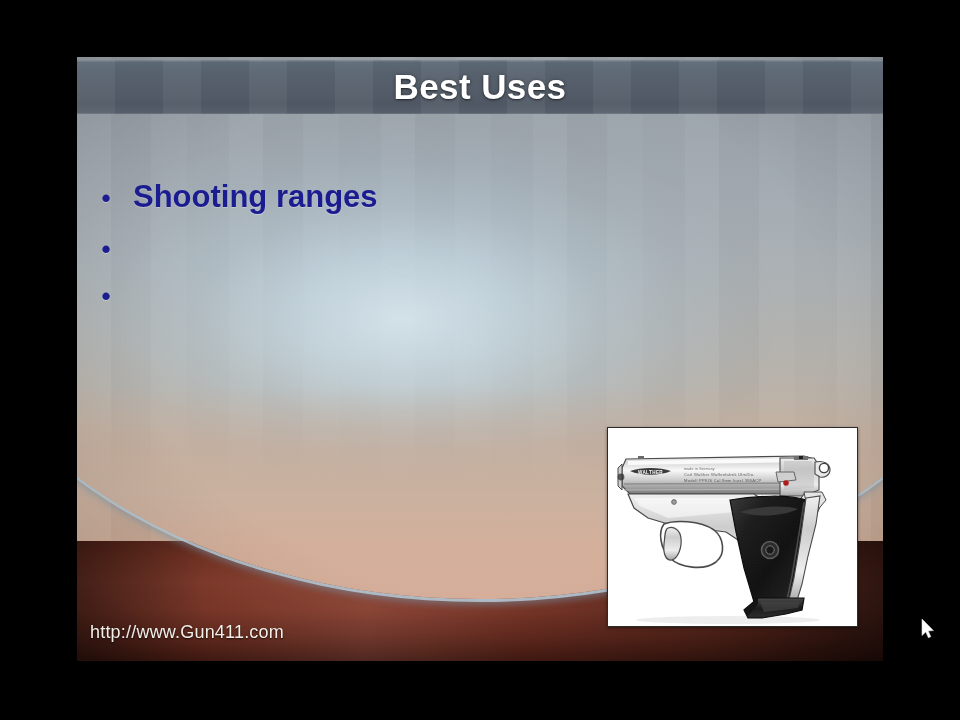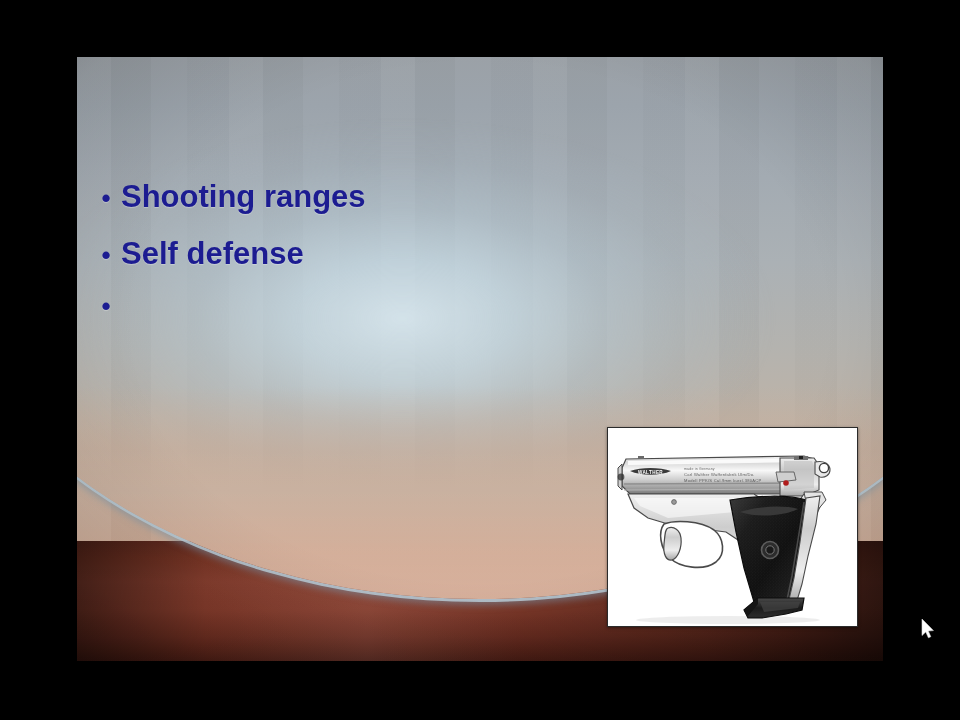--- a/index.html
+++ b/index.html
@@ -224,20 +224,21 @@
   .bullet-marker {
     width: 30px;
     flex: 0 0 30px;
     text-align: center;
     font-size: 26px;
     line-height: 1;
     color: #1c1c91;
   }
   .bullet-text {
     white-space: nowrap;
+    margin-left: 12px;
   }
 
   
   #footer-url {
     position: absolute;
     left: 13px;
     bottom: 18px;
     z-index: 4;
     color: #f2eeea;
     font-family: "Liberation Sans", sans-serif;
@@ -287,31 +288,34 @@
 
     <div class="bg-base"></div>
     <div class="bg-bands"></div>
     <div class="bg-glow"></div>
     <div class="bg-bottomband"></div>
     <div class="bg-bottomband-shade"></div>
     <div class="bg-arc"></div>
     <div class="bg-arc-inner"></div>
     <div class="bg-vignette"></div>
 
+    <div id="title-bar">
+      <div id="title-bar-topline"></div>
+      <div id="slide-title">Best Uses</div>
+    </div>
 
     <div id="bullet-list">
 
       <div class="bullet-item">
         <span class="bullet-marker">•</span>
         <span class="bullet-text">Shooting ranges</span>
       </div>
 
       <div class="bullet-item">
         <span class="bullet-marker">•</span>
-        <span class="bullet-text">Self defense</span>
       </div>
 
       <div class="bullet-item">
         <span class="bullet-marker">•</span>
       </div>
 
     </div>
 
     <div id="pistol-figure">
       <svg id="pistol-svg" viewBox="0 0 249 198" xmlns="http://www.w3.org/2000/svg">
@@ -426,20 +430,21 @@
         <path d="M150,170 L196,170 L194,182 L178,186 L154,190 L140,190
                  L136,182 Z" fill="url(#magBlack)" stroke="#0c0c0c" stroke-width="1.2"></path>
         <path d="M152,174 L192,174 L190,180 L156,184 Z" fill="#444444" opacity="0.7"></path>
 
         <path d="M136,182 L150,170 L150,176 L140,188 Z" fill="#151515"></path>
 
         <ellipse cx="120" cy="192" rx="92" ry="4" fill="#000000" opacity="0.07"></ellipse>
       </svg>
     </div>
 
+    <div id="footer-url">http://www.Gun411.com</div>
 
   </div>
 
   <svg id="mouse-cursor" viewBox="0 0 14 21" xmlns="http://www.w3.org/2000/svg">
     <path d="M1,1 L1,17.5 L4.8,13.9 L7.4,19.8 L9.8,18.7 L7.3,13.0 L12.4,12.6 Z" fill="#ffffff" stroke="#d9d9d9" stroke-width="0.6"></path>
   </svg>
 
 </div>
 
 </body></html>

